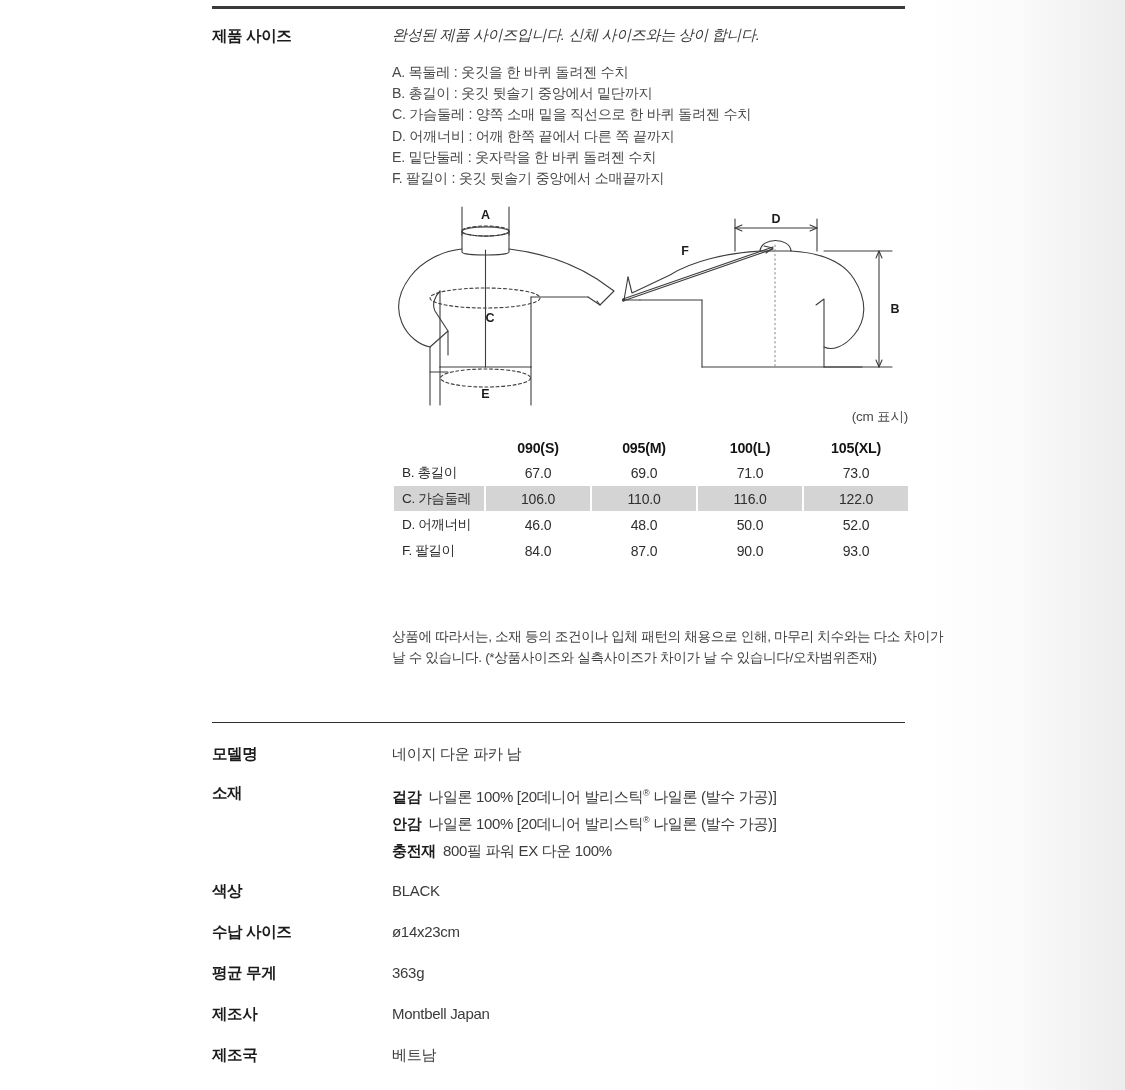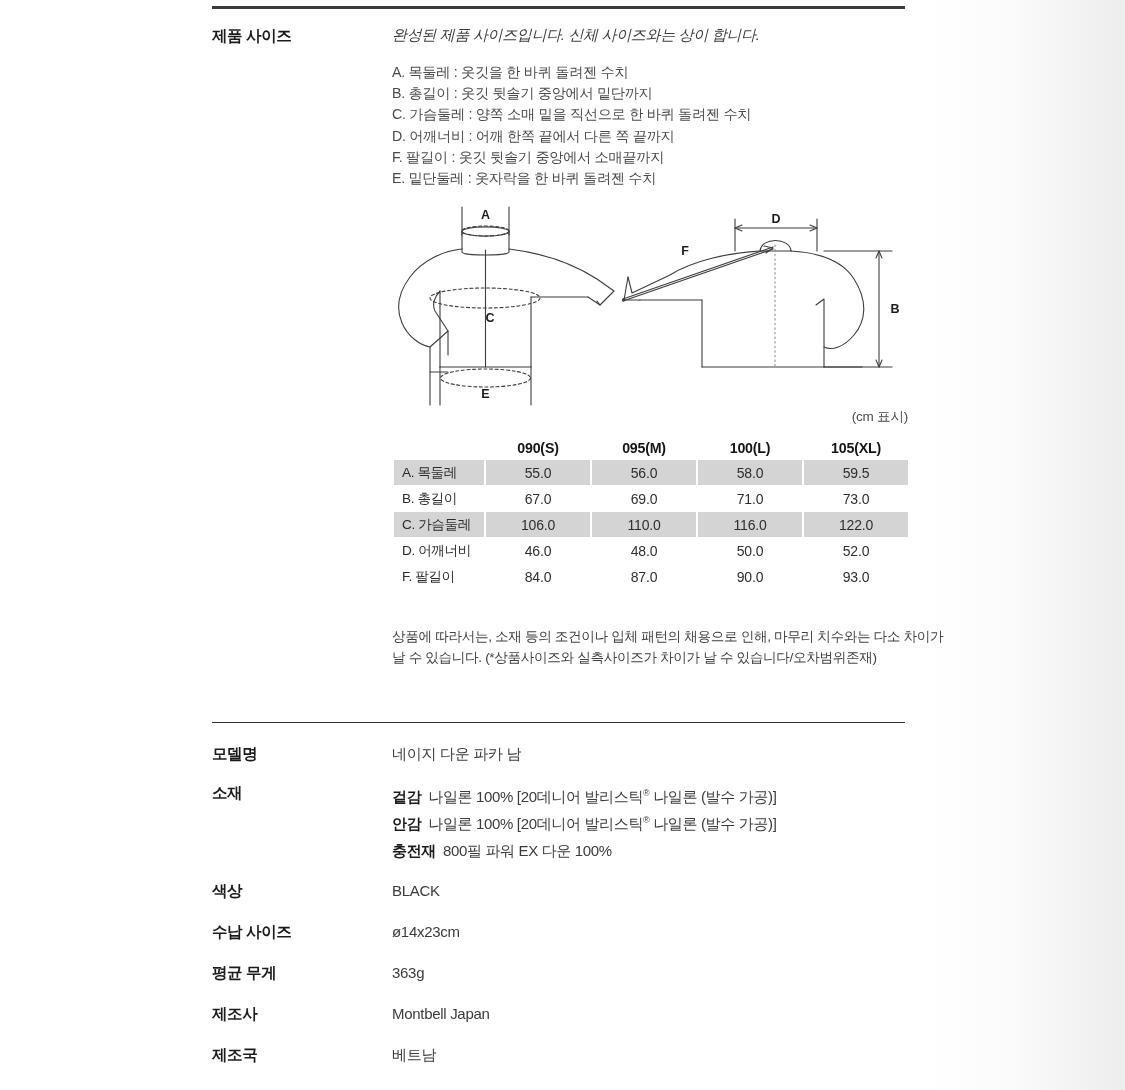--- a/index.html
+++ b/index.html
@@ -217,22 +217,22 @@
     <div class="spec-label">제품 사이즈</div>
   </div>
 
   <div class="intro">완성된 제품 사이즈입니다. 신체 사이즈와는 상이 합니다.</div>
 
   <div class="legend">
     <div>A. 목둘레 : 옷깃을 한 바퀴 돌려젠 수치</div>
     <div>B. 총길이 : 옷깃 뒷솔기 중앙에서 밑단까지</div>
     <div>C. 가슴둘레 : 양쪽 소매 밑을 직선으로 한 바퀴 돌려젠 수치</div>
     <div>D. 어깨너비 : 어깨 한쪽 끝에서 다른 쪽 끝까지</div>
+    <div>E. 밑단둘레 : 옷자락을 한 바퀴 돌려젠 수치</div>
     <div>F. 팔길이 : 옷깃 뒷솔기 중앙에서 소매끝까지</div>
-    <div>E. 밑단둘레 : 옷자락을 한 바퀴 돌려젠 수치</div>
   </div>
 
   <div class="diagram">
     <svg width="516" height="205" viewBox="0 0 516 205">
       <g fill="none" stroke="#3d3d3d" stroke-width="1.1" stroke-linejoin="round" stroke-linecap="round">
 
         <line x1="70" y1="2" x2="70" y2="30"></line>
         <line x1="117" y1="2" x2="117" y2="30"></line>
 
         <ellipse cx="93.5" cy="26" rx="23.5" ry="5" stroke-dasharray="3,2.6"></ellipse>
@@ -331,27 +331,20 @@
     <thead>
       <tr>
         <th class="corner"></th>
         <th>090(S)</th>
         <th>095(M)</th>
         <th>100(L)</th>
         <th>105(XL)</th>
       </tr>
     </thead>
     <tbody>
-      <tr class="shaded">
-        <td class="lbl">A. 목둘레</td>
-        <td>55.0</td>
-        <td>56.0</td>
-        <td>58.0</td>
-        <td>59.5</td>
-      </tr>
       <tr>
         <td class="lbl">B. 총길이</td>
         <td>67.0</td>
         <td>69.0</td>
         <td>71.0</td>
         <td>73.0</td>
       </tr>
       <tr class="shaded">
         <td class="lbl">C. 가슴둘레</td>
         <td>106.0</td>

